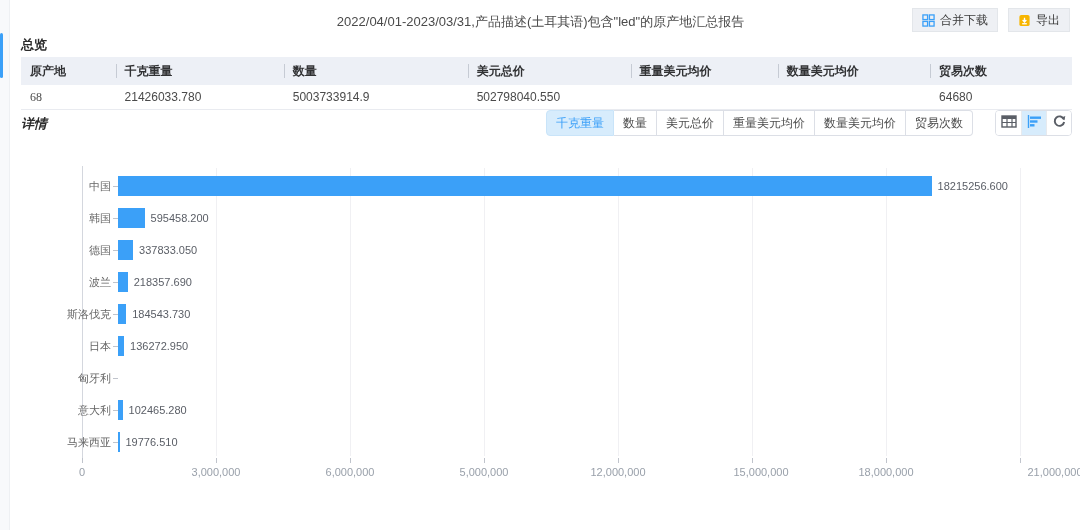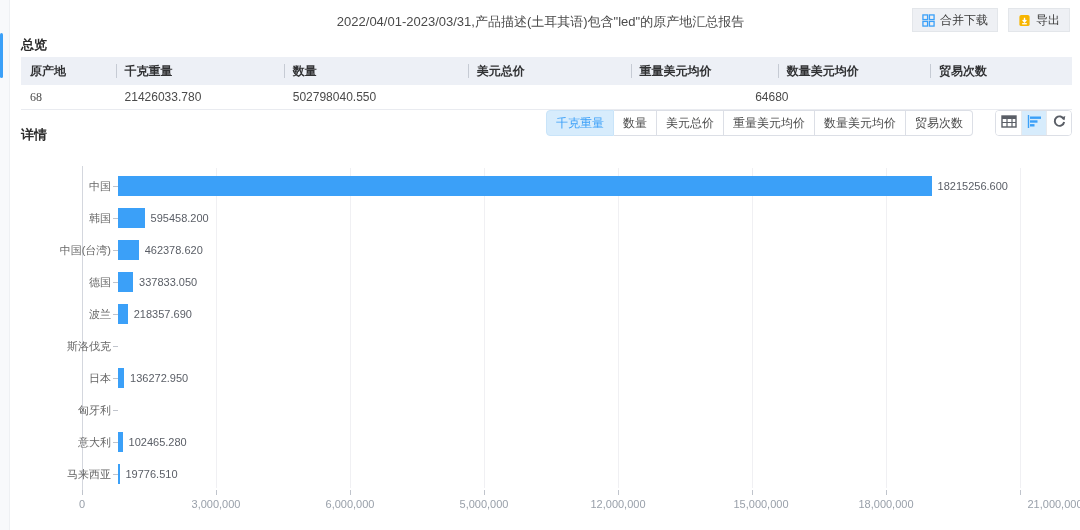--- a/index.html
+++ b/index.html
@@ -21,21 +21,21 @@
     font-size:13px; color:#4a4a4a; }
   .top-actions { position:absolute; right:0; top:0; display:flex; gap:10px; }
   .action-btn { display:flex; align-items:center; gap:5px; height:24px; padding:0 9px;
     background:#eef0f4; border:1px solid #e3e6ea; border-radius:0; font-size:12px;
     color:#3a3a3a; cursor:pointer; white-space:nowrap; }
   .action-btn svg { display:block; }
 
   
   .section-label { position:absolute; left:10px; font-size:13px; font-weight:bold; color:#2b2b2b; }
   .overview-label { top:36px; }
-  .details-label { top:126px; }
+  .details-label { top:115px;font-style:italic; }
 
   
   .ov-table { position:absolute; left:10px; right:8px; top:57px; }
   .ov-head { display:flex; background:#edf0f6; height:28px; align-items:center; }
   .ov-th { position:relative; font-size:12px; font-weight:bold; color:#303133;
     padding-left:9px; height:100%; display:flex; align-items:center; }
   .ov-th:not(:first-child)::before { content:''; position:absolute; left:0; top:7px;
     bottom:7px; width:1px; background:#c6cbd4; }
   .ov-row { display:flex; background:#fff; height:25px; align-items:center;
     border-bottom:1px solid #e9ebf0; }
@@ -118,20 +118,21 @@
           <div class="ov-th c2">千克重量</div>
           <div class="ov-th c3">数量</div>
           <div class="ov-th c4">美元总价</div>
           <div class="ov-th c5">重量美元均价</div>
           <div class="ov-th c6">数量美元均价</div>
           <div class="ov-th c7">贸易次数</div>
         </div>
       <div class="ov-row" id="ov-row">
           <div class="ov-td c1">68</div>
           <div class="ov-td c2">21426033.780</div>
+          <div class="ov-td c3">5003733914.9</div>
           <div class="ov-td c4">502798040.550</div>
           <div class="ov-td c5"></div>
           <div class="ov-td c6"></div>
           <div class="ov-td c7">64680</div>
         </div>
     </div>
 
     <div class="section-label details-label">详情</div>
 
     <div class="details-controls">
@@ -188,46 +189,42 @@
           </div>
           <div class="chart-row">
             <span class="cat-label">韩国</span>
             <span class="cat-tick"></span>
             <div class="bar-zone">
               <div class="bar" style="width:26.59713293333333px;background:#3ba0f8"></div>
               <span class="val-label">595458.200</span>
             </div>
           </div>
           <div class="chart-row">
-            <span class="cat-label">中国(台湾)</span>
-            <span class="cat-tick"></span>
-            <div class="bar-zone">
-              <div class="bar" style="width:20.652911693333333px;background:#3ba0f8"></div>
-              <span class="val-label">462378.620</span>
-            </div>
-          </div>
-          <div class="chart-row">
             <span class="cat-label">德国</span>
             <span class="cat-tick"></span>
             <div class="bar-zone">
               <div class="bar" style="width:15.089876233333332px;background:#3ba0f8"></div>
               <span class="val-label">337833.050</span>
             </div>
           </div>
           <div class="chart-row">
             <span class="cat-label">波兰</span>
             <span class="cat-tick"></span>
             <div class="bar-zone">
               <div class="bar" style="width:9.753310153333333px;background:#3ba0f8"></div>
               <span class="val-label">218357.690</span>
             </div>
           </div>
           <div class="chart-row">
             <span class="cat-label">斯洛伐克</span>
             <span class="cat-tick"></span>
+            <div class="bar-zone">
+              <div class="bar" style="width:8.242953273333333px;background:#3ba0f8"></div>
+              <span class="val-label">184543.730</span>
+            </div>
           </div>
           <div class="chart-row">
             <span class="cat-label">日本</span>
             <span class="cat-tick"></span>
             <div class="bar-zone">
               <div class="bar" style="width:6.086858433333334px;background:#3ba0f8"></div>
               <span class="val-label">136272.950</span>
             </div>
           </div>
           <div class="chart-row">

